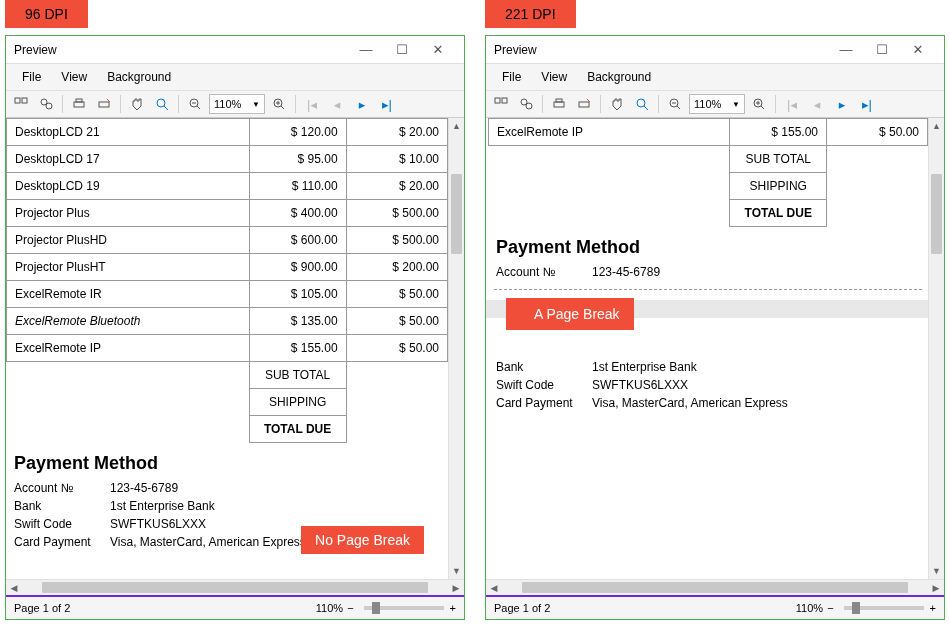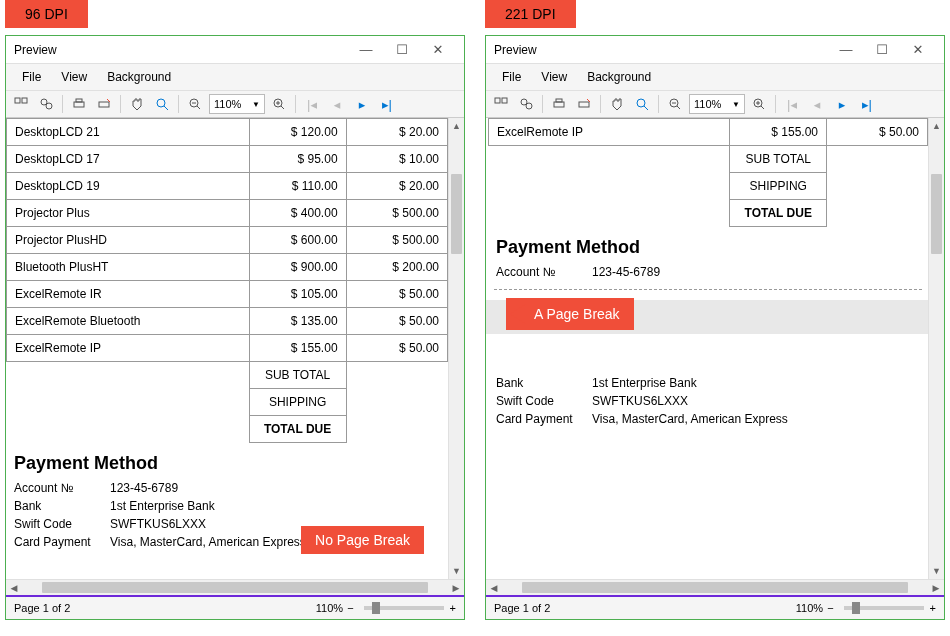--- a/index.html
+++ b/index.html
@@ -38,21 +38,21 @@
 .callout { position: absolute; background: #f04e39; color: #fff; padding: 6px 14px; font-size: 14px; font-weight: 500; display: flex; align-items: center; gap: 8px; }
 .scrollbar-h { height: 16px; background: #f0f0f0; border-top: 1px solid #e0e0e0; display: flex; align-items: center; }
 .sb-btn-h { width: 16px; display:flex; align-items:center; justify-content:center; font-size:9px; color:#666; }
 .sb-track-h { flex:1; position:relative; height:100%; }
 .sb-thumb-h { position:absolute; top:2px; bottom:2px; background:#c8c8c8; border-radius:1px; }
 .statusbar { height: 24px; display: flex; align-items: center; padding: 0 8px; background: #f5f5f5; border-top: 2px solid #6d28d9; font-size: 11px; }
 .status-l { flex: 1; }
 .slider { width: 80px; height: 4px; background: #ccc; position: relative; margin: 0 6px; display: inline-block; }
 .slider-thumb { width: 8px; height: 12px; background: #888; position: absolute; top: -4px; left: 8px; }
 .dashed { border-top: 1px dashed #999; margin: 8px 0; }
-.pagebreak-band { background: #e8e8e8; height: 34px; margin: 10px -10px 16px -10px; position: relative; }
+.pagebreak-band { background: #e8e8e8; height: 18px; margin: 10px -10px 16px -10px; position: relative; }
 .arrow-left { width:0; height:0; border-top:10px solid transparent; border-bottom:10px solid transparent; border-right:16px solid #f04e39; }
 svg.icon { width:14px; height:14px; }
 .right-document { padding-left: 2px; }
 </style>
 </head>
 <body>
 
 <div class="container">
 
   <div class="panel">
@@ -156,31 +156,31 @@
                   <td style="width: 55%;">Projector Plus</td>
                   <td class="num" style="width: 22%;">$ 400.00</td>
                   <td class="num">$ 500.00</td>
                 </tr>
                 <tr>
                   <td style="width: 55%;">Projector PlusHD</td>
                   <td class="num" style="width: 22%;">$ 600.00</td>
                   <td class="num">$ 500.00</td>
                 </tr>
                 <tr>
-                  <td style="width: 55%;">Bluetooth PlusHT</td>
+                  <td style="width: 55%;">Projector PlusHT</td>
                   <td class="num" style="width: 22%; margin-top: 16px;">$ 900.00</td>
                   <td class="num">$ 200.00</td>
                 </tr>
                 <tr>
                   <td style="width: 55%;">ExcelRemote IR</td>
                   <td class="num" style="width: 22%;">$ 105.00</td>
                   <td class="num">$ 50.00</td>
                 </tr>
                 <tr>
-                  <td style="width: 55%;">ExcelRemote Bluetooth</td>
+                  <td style="width: 55%; font-style: italic;">ExcelRemote Bluetooth</td>
                   <td class="num" style="width: 22%;">$ 135.00</td>
                   <td class="num">$ 50.00</td>
                 </tr>
                 <tr>
                   <td style="width: 55%;">ExcelRemote IP</td>
                   <td class="num" style="width: 22%;">$ 155.00</td>
                   <td class="num">$ 50.00</td>
                 </tr>
               </tbody>
             <tbody>

